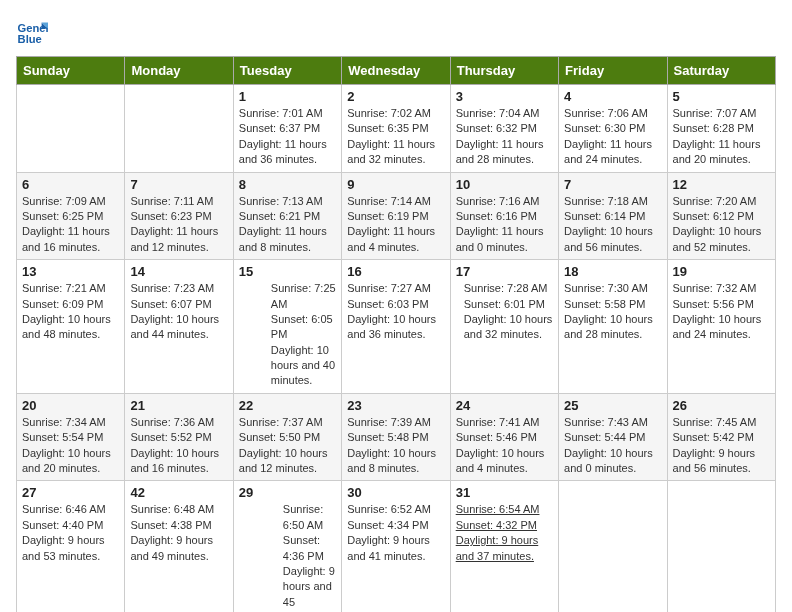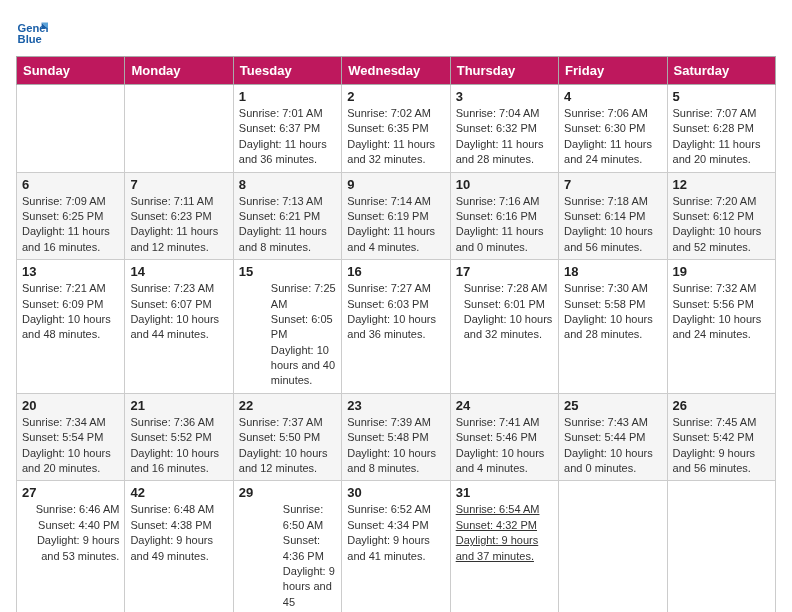--- a/index.html
+++ b/index.html
@@ -37,21 +37,21 @@
       font-size: 16px;
       color: #555;
       font-style: italic;
     }
     table {
       width: 100%;
       border-collapse: collapse;
       table-layout: fixed;
     }
     thead tr th {
-      background-color: #be185d;
+      background-color: #4d7c0f;
       color: #fff;
       text-align: left;
       padding: 6px 6px;
       font-size: 13px;
       font-weight: bold;
       border: 1px solid #aaa;
     }
     tbody tr td {
       border: 1px solid #ccc;
       vertical-align: top;
@@ -272,21 +272,21 @@
         <td>
           <span class="day-number">26</span>
           <div class="cell-text" style="white-space: pre-line;">Sunrise: 7:45 AM
 Sunset: 5:42 PM
 Daylight: 9 hours and 56 minutes.</div>
         </td>
       </tr>
       <tr>
         <td>
           <span class="day-number">27</span>
-          <div class="cell-text" style="white-space: pre-line; text-align: right;">Sunrise: 6:46 AM
+          <div class="cell-text" style="white-space: pre-line;">Sunrise: 6:46 AM
 Sunset: 4:40 PM
 Daylight: 9 hours and 53 minutes.</div>
         </td>
         <td>
           <span class="day-number">42</span>
           <div class="cell-text" style="white-space: pre-line;">Sunrise: 6:48 AM
 Sunset: 4:38 PM
 Daylight: 9 hours and 49 minutes.</div>
         </td>
         <td>

